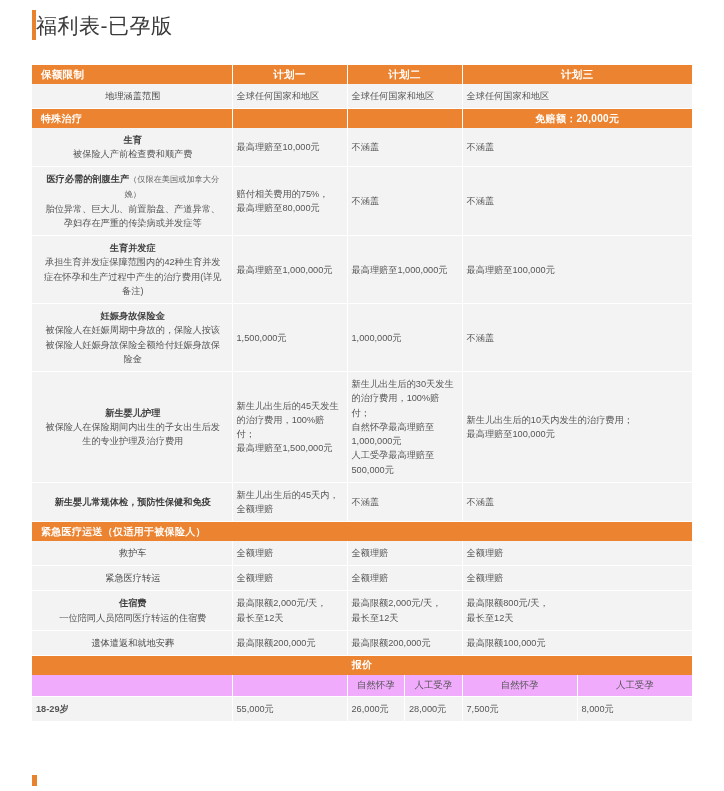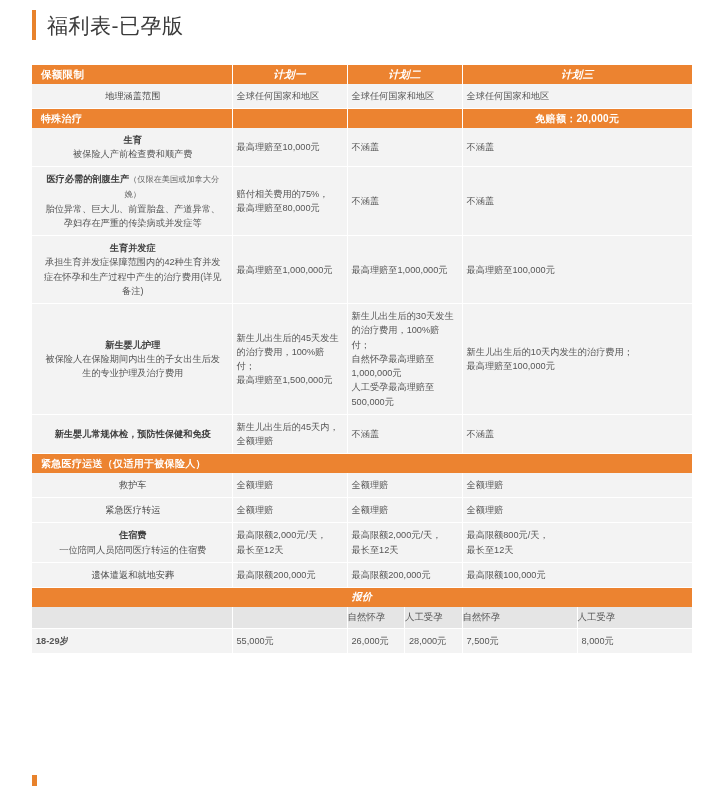--- a/index.html
+++ b/index.html
@@ -8,21 +8,21 @@
     width: 724px; height: 791px;
     background: #ffffff;
     font-family: "Liberation Sans", "DejaVu Sans", sans-serif;
     -webkit-font-smoothing: antialiased;
   }
   .page { position: relative; width: 724px; height: 791px; overflow: hidden; background:#fff; }
 
   
   .title-wrap {
     position: absolute; left: 32px; top: 10px;
-    display: flex; align-items: center; gap: 11px;
+    display: flex; align-items: center; 
   }
   .title-bar {
     width: 4px; height: 30px; background: #E8822C; flex: 0 0 4px;
   }
   .title-text {
     font-size: 21px; color: #3b3b3b; letter-spacing: .5px; line-height: 1;
     font-weight: 400;
   }
 
   
@@ -42,21 +42,21 @@
     background: #EC8330;
     color: #ffffff;
     font-weight: bold;
     height: 19px;
     font-size: 10px;
     letter-spacing: .3px;
     border-right: 1px solid #fff;
   }
   .sec-head td:last-child { border-right: none; }
   .sec-head td.left   { text-align: left;   padding-left: 9px; }
-  .sec-head td.center { text-align: center; font-style: italic; }
+  .sec-head td.center { text-align: center; }
   .sec-head td.right  { text-align: center; }
 
   .row td {
     background: #F3F3F3;
     border-bottom: 1px solid #ffffff;
     border-right: 1px solid #ffffff;
     vertical-align: middle;
     line-height: 1.55;
   }
   .row td:last-child { border-right: none; }
@@ -69,21 +69,21 @@
   }
   .lbl-title { font-weight: bold; color: #3f3f3f; display:block; }
   .lbl-title .sub-note { font-weight: normal; font-size: 8.2px; color:#666; }
   .lbl-desc { display:block; color: #555; }
 
   
   .plan-head td { font-size: 10.5px; }
 
   
   .sub-head td {
-    background:#e5e5e5; text-align:left; color:#555;
+    background:#f0abfc; text-align:center; color:#555;
     border-bottom: 1px solid #ffffff; border-right: 1px solid #ffffff;
     height: 22px; font-size: 9.4px;
   }
   .sub-head td:last-child { border-right: none; }
 
   .age-cell { text-align:center; font-weight: bold; color:#3f3f3f; }
 
   .bottom-mark {
     position: absolute; left: 32px; top: 775px;
     width: 5px; height: 11px; background: #E8822C;
@@ -157,20 +157,29 @@
       <tr class="row">
         <td class="label">
           <span class="lbl-title">生育并发症</span>
           <span class="lbl-desc">承担生育并发症保障范围内的42种生育并发症在怀孕和生产过程中产生的治疗费用(详见备注)</span>
         </td>
         <td class="val">最高理赔至1,000,000元</td>
         <td class="val" colspan="2">最高理赔至1,000,000元</td>
         <td class="val" colspan="4">最高理赔至100,000元</td>
       </tr>
 
+      <tr class="row">
+        <td class="label">
+          <span class="lbl-title">妊娠身故保险金</span>
+          <span class="lbl-desc">被保险人在妊娠周期中身故的，保险人按该被保险人妊娠身故保险全额给付妊娠身故保险金</span>
+        </td>
+        <td class="val">1,500,000元</td>
+        <td class="val" colspan="2">1,000,000元</td>
+        <td class="val" colspan="4">不涵盖</td>
+      </tr>
 
       <tr class="row">
         <td class="label">
           <span class="lbl-title">新生婴儿护理</span>
           <span class="lbl-desc">被保险人在保险期间内出生的子女出生后发生的专业护理及治疗费用</span>
         </td>
         <td class="val pre">新生儿出生后的45天发生的治疗费用，100%赔付；<br>最高理赔至1,500,000元</td>
         <td class="val pre" colspan="2">新生儿出生后的30天发生的治疗费用，100%赔付；<br>自然怀孕最高理赔至1,000,000元<br>人工受孕最高理赔至500,000元</td>
         <td class="val pre" colspan="4">新生儿出生后的10天内发生的治疗费用；<br>最高理赔至100,000元</td>
       </tr>

